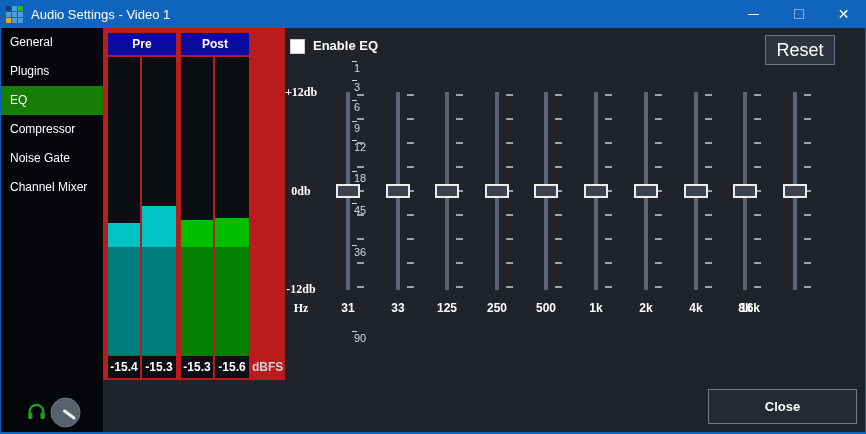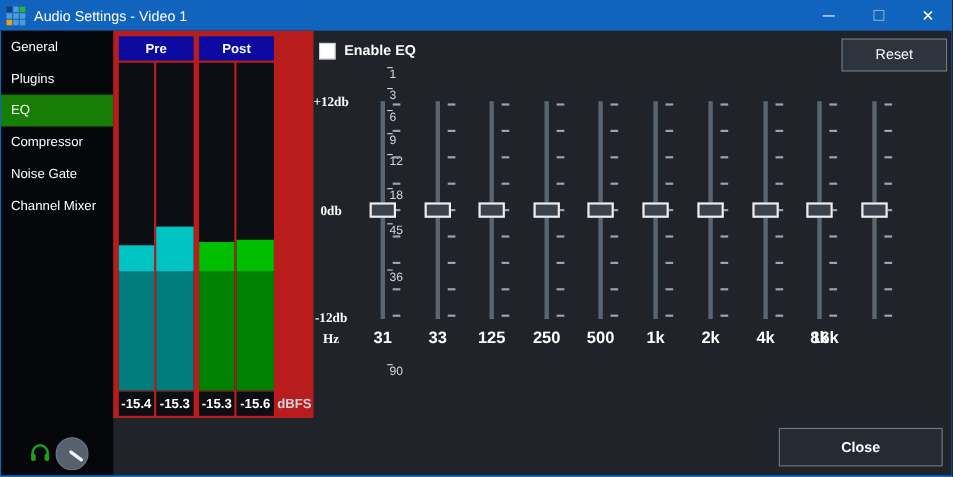--- a/index.html
+++ b/index.html
@@ -29,27 +29,27 @@
   .mseg{position:absolute;}
   .mval{position:absolute;top:328px;height:22px;background:#0b0e12;color:#fff;font-size:12px;font-weight:bold;text-align:center;line-height:22px;}
   .dbfs{position:absolute;left:252px;top:328px;height:22px;line-height:22px;color:#cdd2d8;font-size:12px;font-weight:600;}
   .scale-row{position:absolute;left:249px;color:#d4d7db;font-size:11px;height:16px;line-height:16px;}
   .scale-dash{position:absolute;left:0;top:1px;width:5px;height:1px;background:#d4d7db;}
   .scale-num{padding-left:2px;}
   
   .eq-check{position:absolute;left:290px;top:11px;width:15px;height:15px;background:#ffffff;border:1px solid #cfcfcf;cursor:pointer;}
   .eq-check-label{position:absolute;left:313px;top:10px;color:#fff;font-size:13px;font-weight:bold;}
   .btn{position:absolute;background:#2e343e;border:1px solid #6e7a8a;color:#fff;text-align:center;cursor:pointer;}
-  .btn-reset{left:765px;top:7px;width:96px;height:30px;font-size:13px;line-height:28px;}
+  .btn-reset{left:765px;top:7px;width:70px;height:30px;font-size:18px;line-height:28px;}
   .btn-close{left:708px;top:361px;width:149px;height:35px;font-size:13px;font-weight:bold;line-height:33px;background:#262b33;}
   .axis-label{position:absolute;width:62px;text-align:center;color:#fff;font-size:12px;font-weight:bold;height:16px;line-height:16px;left:270px;font-family:Liberation Serif, serif;}
   .sl-track{position:absolute;width:4px;top:64px;height:198px;background:#5a6573;cursor:pointer;}
   .sl-tick{position:absolute;width:7px;height:2px;background:#9aa3ae;}
   .sl-thumb{position:absolute;width:24px;height:14px;background:#39424d;border:2px solid #ededed;cursor:grab;}
-  .freq-label{position:absolute;width:40px;top:272px;text-align:center;color:#fff;font-size:15px;font-weight:bold;height:16px;line-height:16px;}
+  .freq-label{position:absolute;width:40px;top:272px;text-align:center;color:#fff;font-size:12px;font-weight:bold;height:16px;line-height:16px;}
   
   .hp-icon{position:absolute;left:26px;top:373px;width:21px;height:21px;}
   .knob{position:absolute;left:50px;top:369px;width:31px;height:31px;cursor:pointer;}
 </style>
 </head>
 <body>
 
 <div class="window">
 
   <div class="titlebar">

